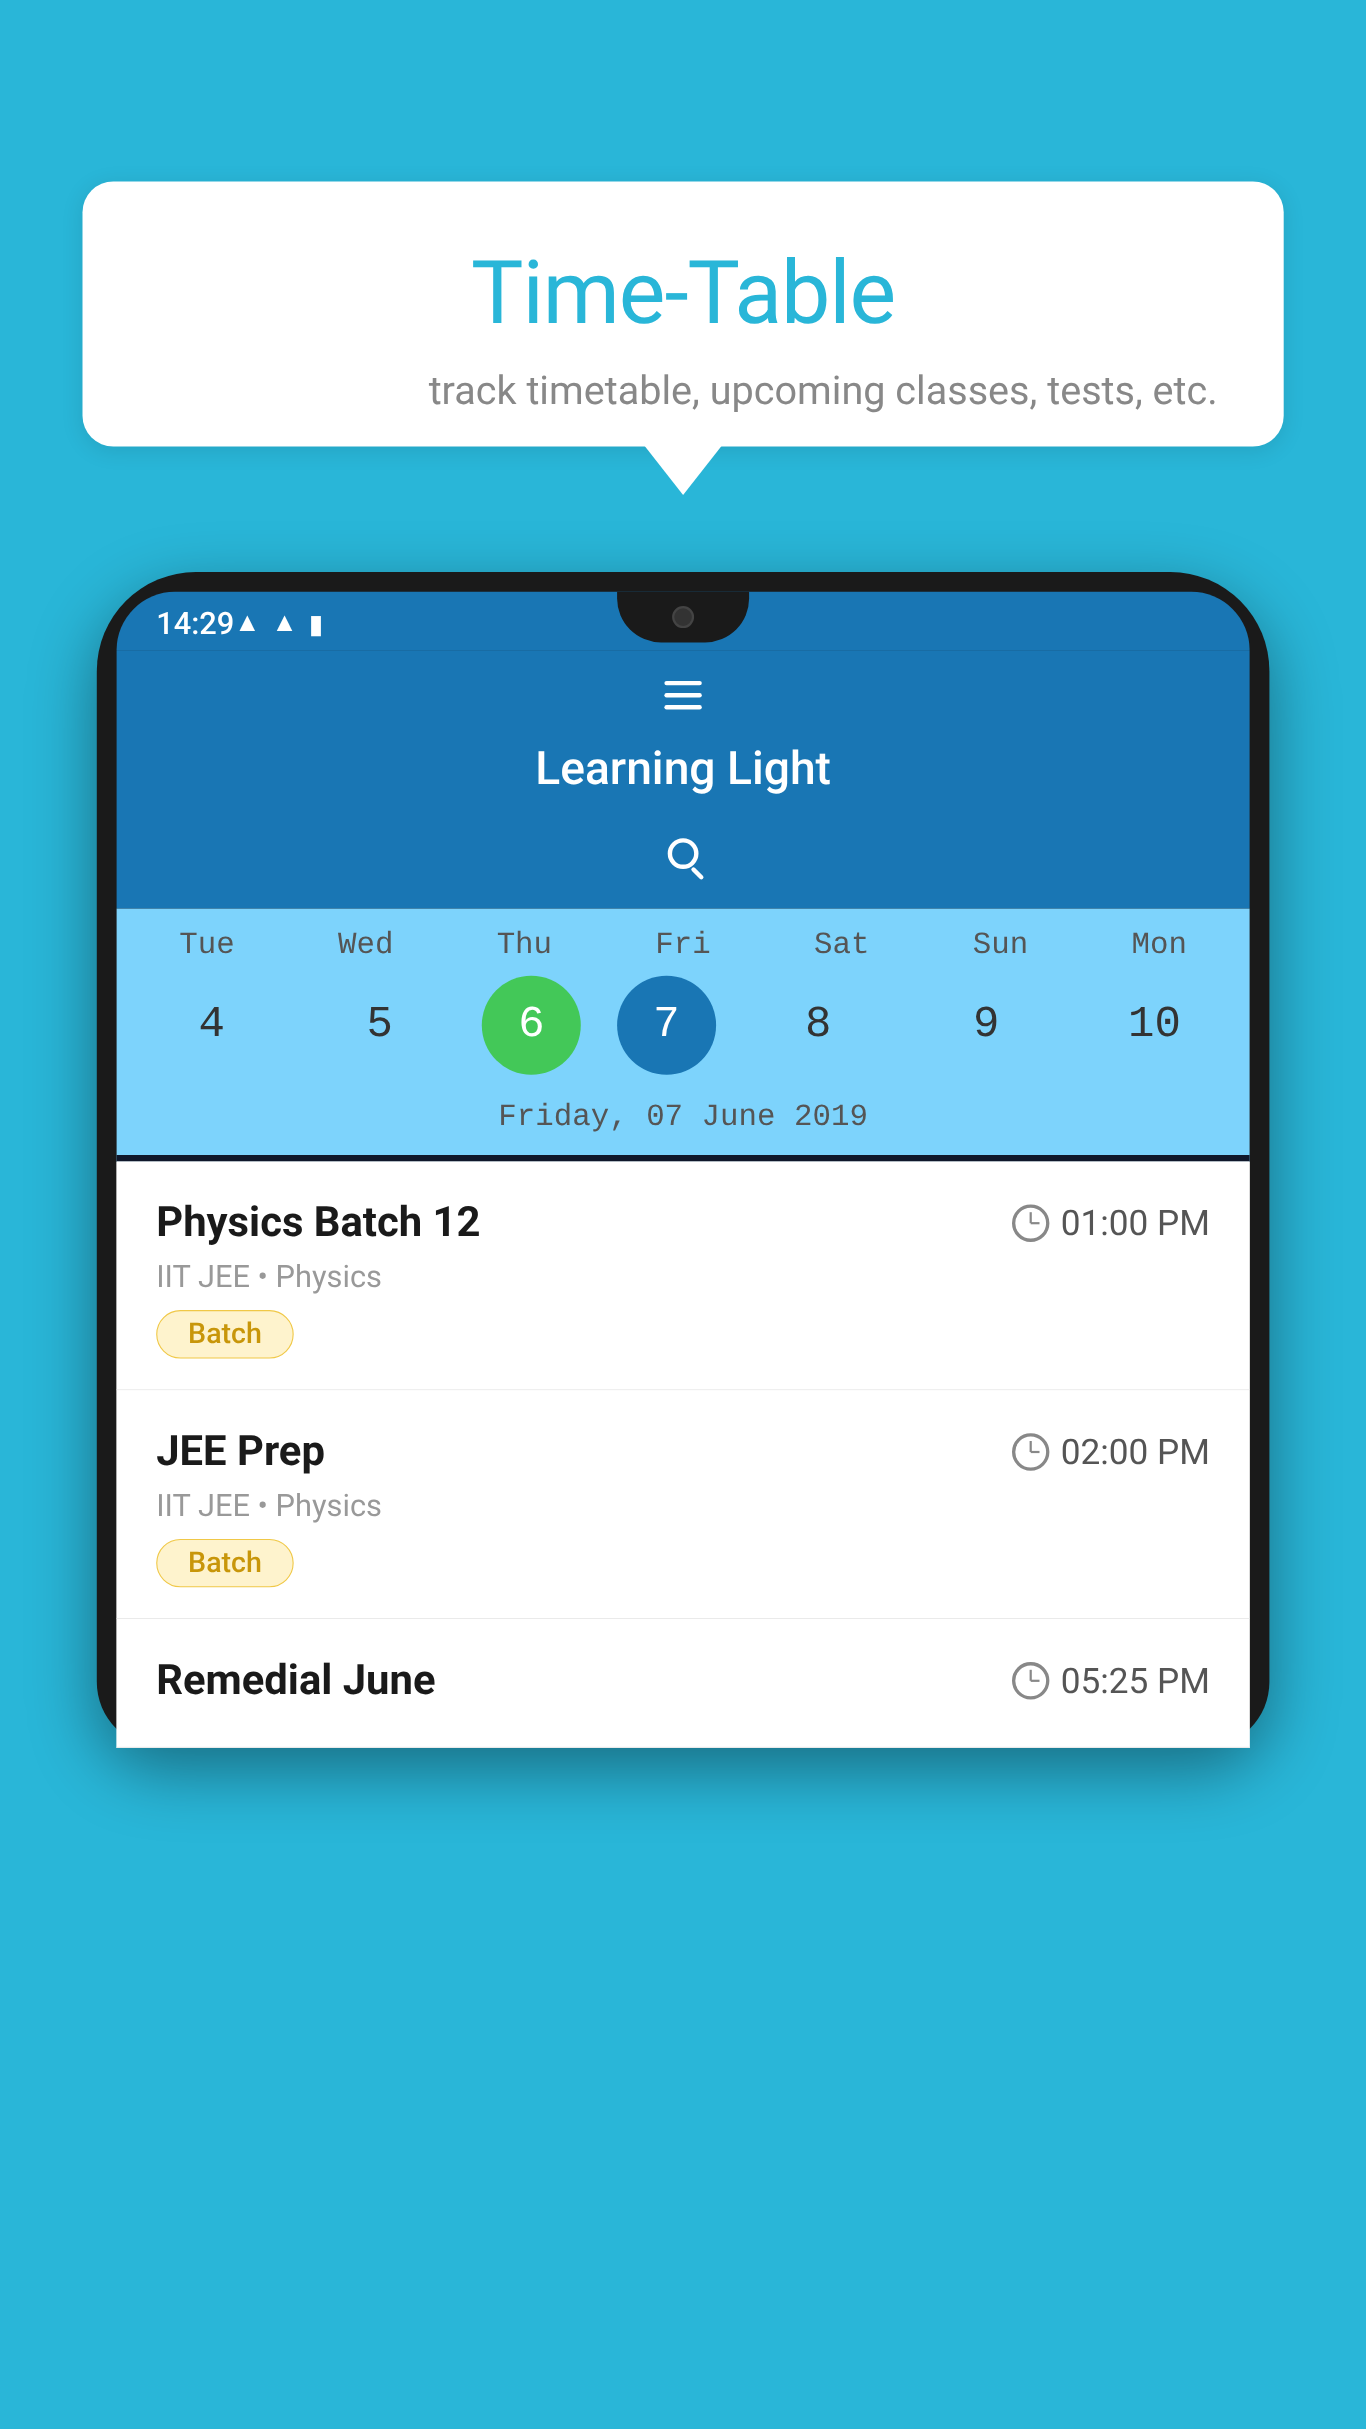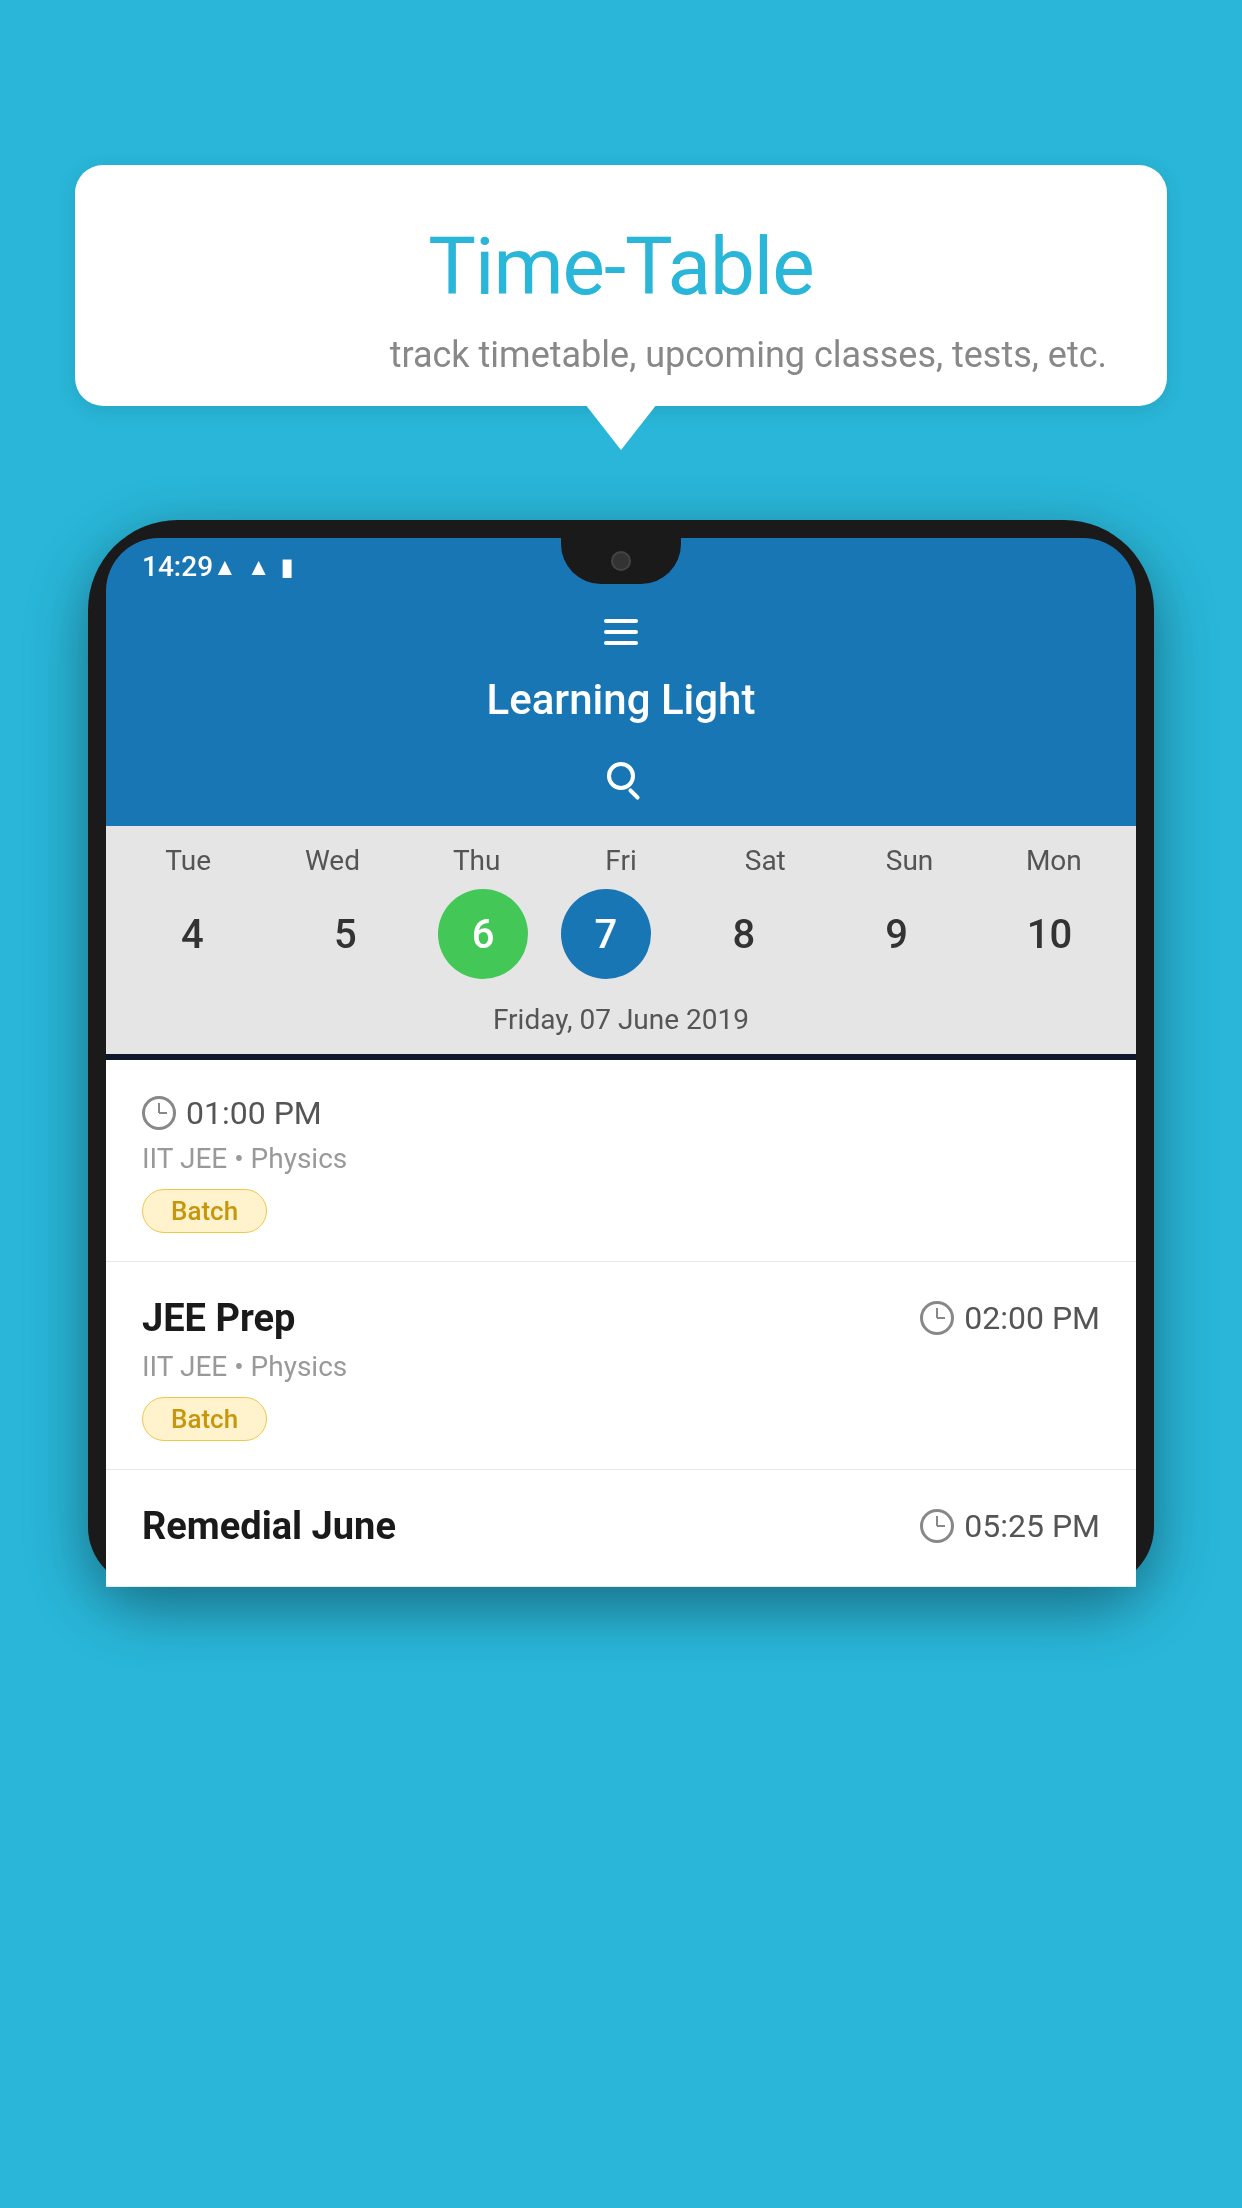--- a/index.html
+++ b/index.html
@@ -182,22 +182,23 @@
       right: -10px;
       width: 14px;
       height: 4px;
       background: white;
       transform: rotate(45deg);
       border-radius: 2px;
     }
 
     
     .calendar-strip {
-      background: #e5e5e5;
+      background: #7dd3fc;
       padding: 18px 0 0 0;
+      font-family: Liberation Mono, monospace;
     }
 
     .day-headers {
       display: flex;
       justify-content: space-around;
       padding: 0 10px 12px;
     }
 
     .day-header {
       font-size: 28px;
@@ -387,20 +388,21 @@
         <div class="day-number">9</div>
         <div class="day-number">10</div>
       </div>
       <div class="selected-date-label">Friday, 07 June 2019</div>
     </div>
 
     <div class="schedule-container">
 
       <div class="schedule-item">
         <div class="schedule-item-header">
+          <div class="schedule-item-title">Physics Batch 12</div>
           <div class="schedule-item-time">
             <div class="clock-icon"></div>
             <span>01:00 PM</span>
           </div>
         </div>
         <div class="schedule-item-subtitle">IIT JEE • Physics</div>
         <div class="batch-tag">Batch</div>
       </div>
 
       <div class="schedule-item">

